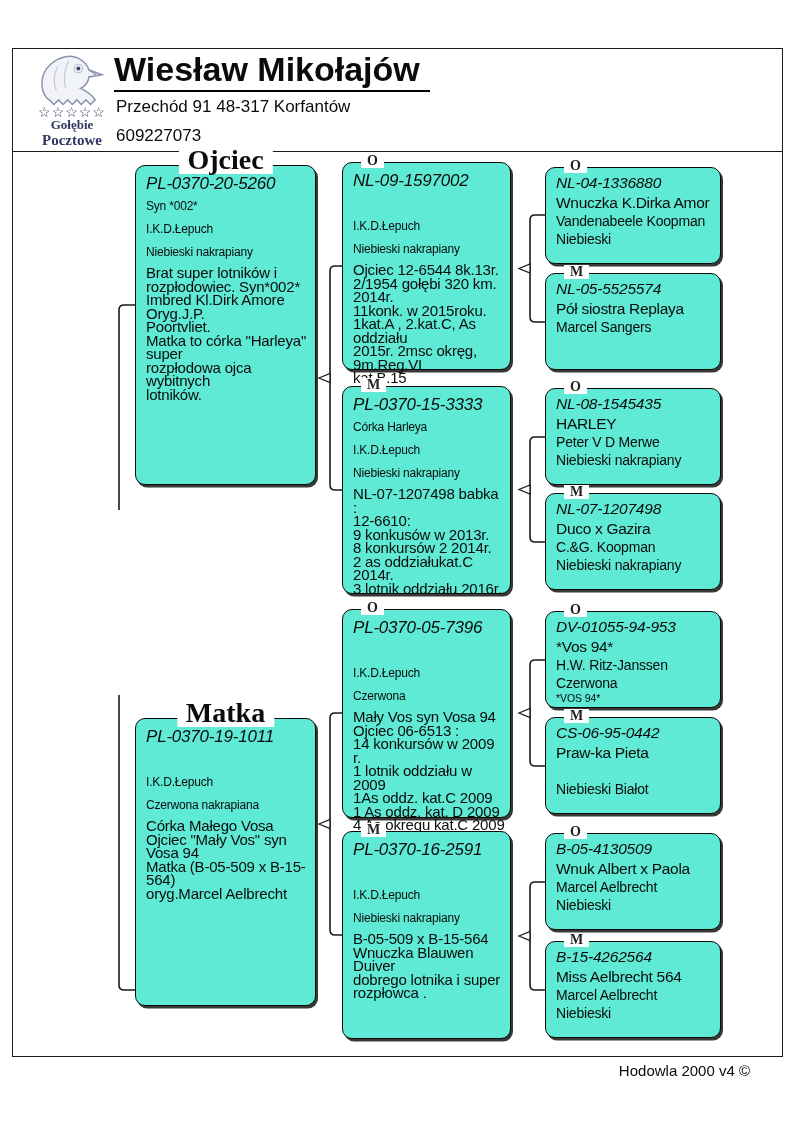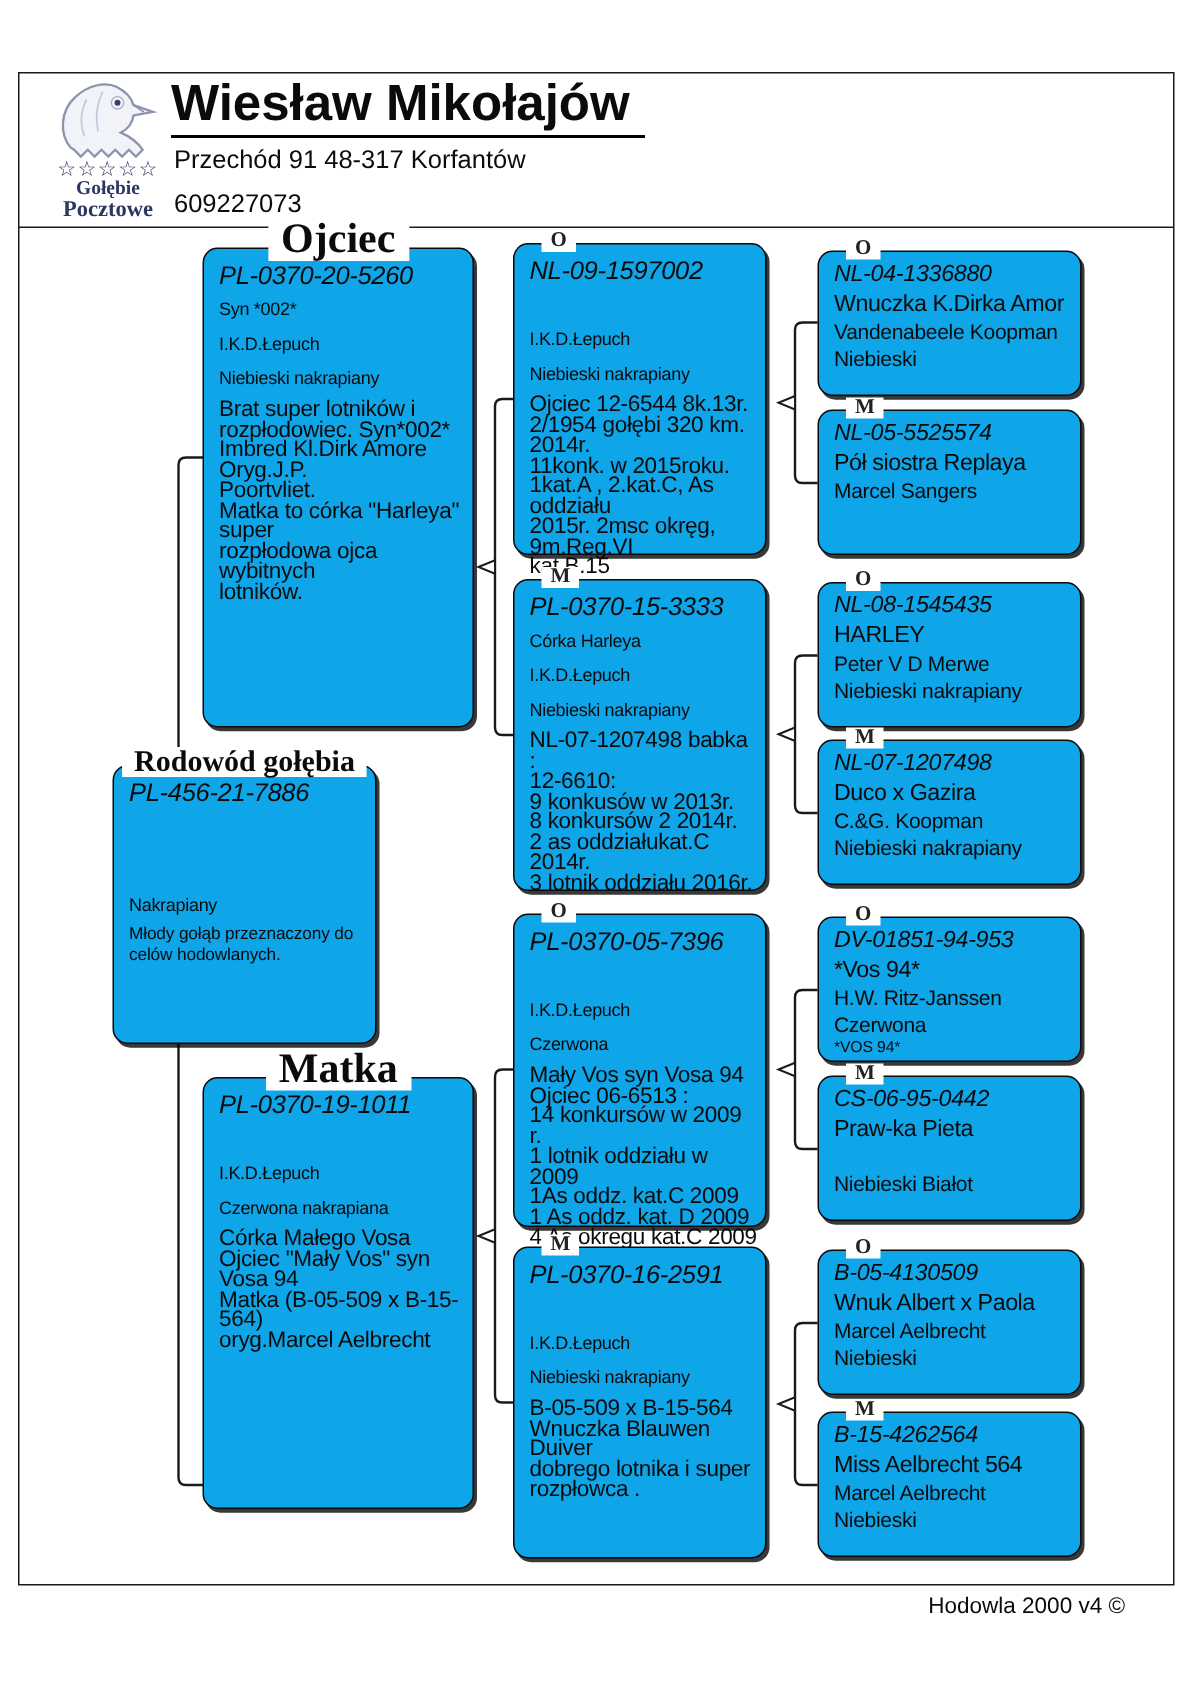--- a/index.html
+++ b/index.html
@@ -19,21 +19,21 @@
   .logo-t1{position:absolute;left:28px;top:117px;width:88px;text-align:center;
            font-family:"Liberation Serif",serif;font-weight:bold;font-size:13px;color:#2e3560;}
   .logo-t2{position:absolute;left:28px;top:132px;width:88px;text-align:center;
            font-family:"Liberation Serif",serif;font-weight:bold;font-size:15px;color:#2e3560;}
   .pigeon{position:absolute;left:34px;top:51px;}
 
   
   .wires{position:absolute;left:0;top:0;z-index:1;}
 
   
-  .pbox{position:absolute;z-index:2;box-sizing:border-box;background:#0ea5e9;
+  .pbox{position:absolute;z-index:2;box-sizing:border-box;background:#5eead4;
         border:1.6px solid #0a0a0a;border-radius:10px;
         box-shadow:2px 2.5px 0 rgba(0,0,0,0.78);
         padding:6px 5px 4px 10px;}
   .biglab{position:absolute;top:-20px;left:50%;transform:translateX(-50%);
           background:#fff;padding:0 9px;white-space:nowrap;
           font-family:"Liberation Serif",serif;font-weight:bold;font-size:28px;line-height:1;}
   .midlab{position:absolute;top:-13px;left:50%;transform:translateX(-50%);
           background:#fff;padding:0 8px;white-space:nowrap;
           font-family:"Liberation Serif",serif;font-weight:bold;font-size:20px;line-height:1;}
   .tag{position:absolute;top:-9px;left:18px;background:#fff;padding:0 6px;
@@ -89,28 +89,20 @@
     <g fill="#ffffff" stroke="#1a1a1a" stroke-width="1.3">
       <polygon points="319,378 330,373.5 330,382.5"></polygon>
       <polygon points="319,824 330,819.5 330,828.5"></polygon>
       <polygon points="519,268.5 530,264 530,273"></polygon>
       <polygon points="519,489.5 530,485 530,494"></polygon>
       <polygon points="519,713 530,708.5 530,717.5"></polygon>
       <polygon points="519,936 530,931.5 530,940.5"></polygon>
     </g>
   </svg>
 
-  <div class="pbox" style="left:75px;top:510px;width:176px;height:186px;">
-    <div class="midlab">Rodowód gołębia</div>
-    <div class="ring">PL-456-21-7886</div>
-    <div class="spacer52"></div>
-    <div class="bl">Nakrapiany</div>
-    <div class="subnotes">Młody gołąb przeznaczony do
-celów hodowlanych.</div>
-  </div>
 
   <div class="pbox" style="left:135px;top:165px;width:181px;height:320px;">
     <div class="biglab">Ojciec</div>
     <div class="ring">PL-0370-20-5260</div>
     <div class="bl">Syn *002*</div>
     <div class="bl">I.K.D.Łepuch</div>
     <div class="bl">Niebieski nakrapiany</div>
     <div class="notes">Brat super lotników i
 rozpłodowiec. Syn*002*
 Imbred Kl.Dirk Amore
@@ -212,21 +204,21 @@
   <div class="pbox rbox" style="left:545px;top:493px;width:176px;height:97px;padding-top:5px;">
     <div class="tag">M</div>
     <div class="ring">NL-07-1207498</div>
     <div class="rl1">Duco x Gazira</div>
     <div class="rl2">C.&amp;G. Koopman</div>
     <div class="rl2">Niebieski nakrapiany</div>
     <div class="rnote"></div>
   </div>
   <div class="pbox rbox" style="left:545px;top:611px;width:176px;height:97px;padding-top:5px;">
     <div class="tag">O</div>
-    <div class="ring">DV-01851-94-953</div>
+    <div class="ring">DV-01055-94-953</div>
     <div class="rl1">*Vos 94*</div>
     <div class="rl2">H.W. Ritz-Janssen</div>
     <div class="rl2">Czerwona</div>
     <div class="rnote">*VOS 94*</div>
   </div>
   <div class="pbox rbox" style="left:545px;top:717px;width:176px;height:97px;padding-top:5px;">
     <div class="tag">M</div>
     <div class="ring">CS-06-95-0442</div>
     <div class="rl1">Praw-ka Pieta</div>
     <div class="rl2"></div>

